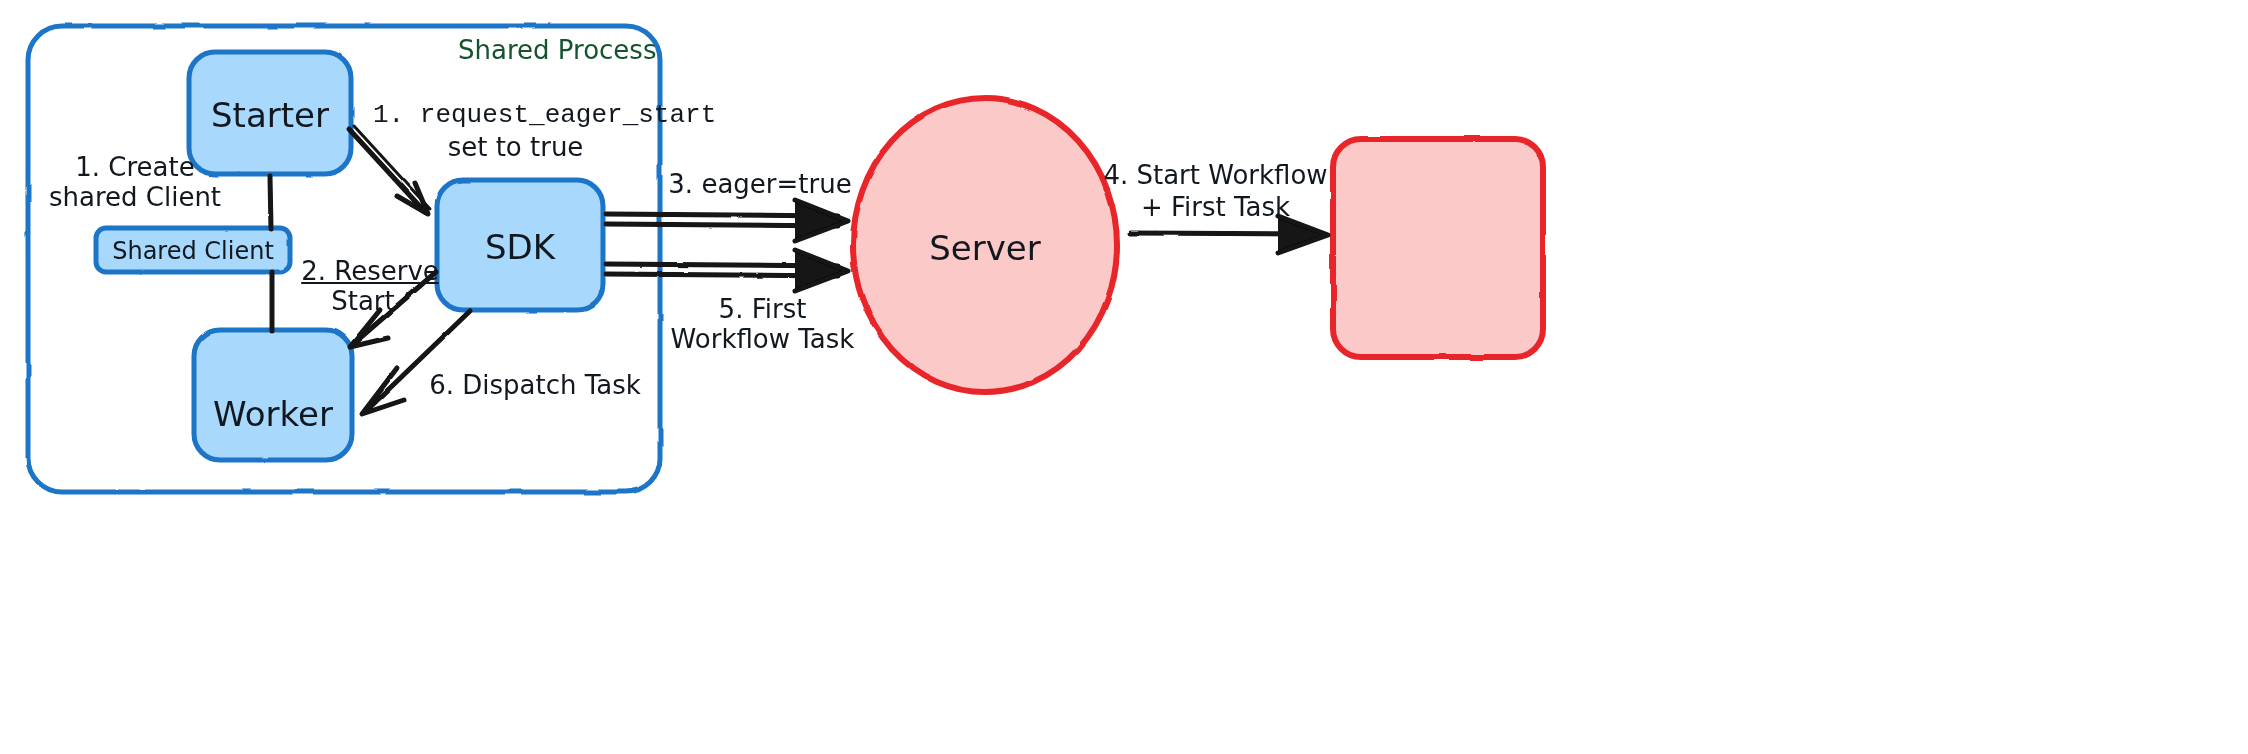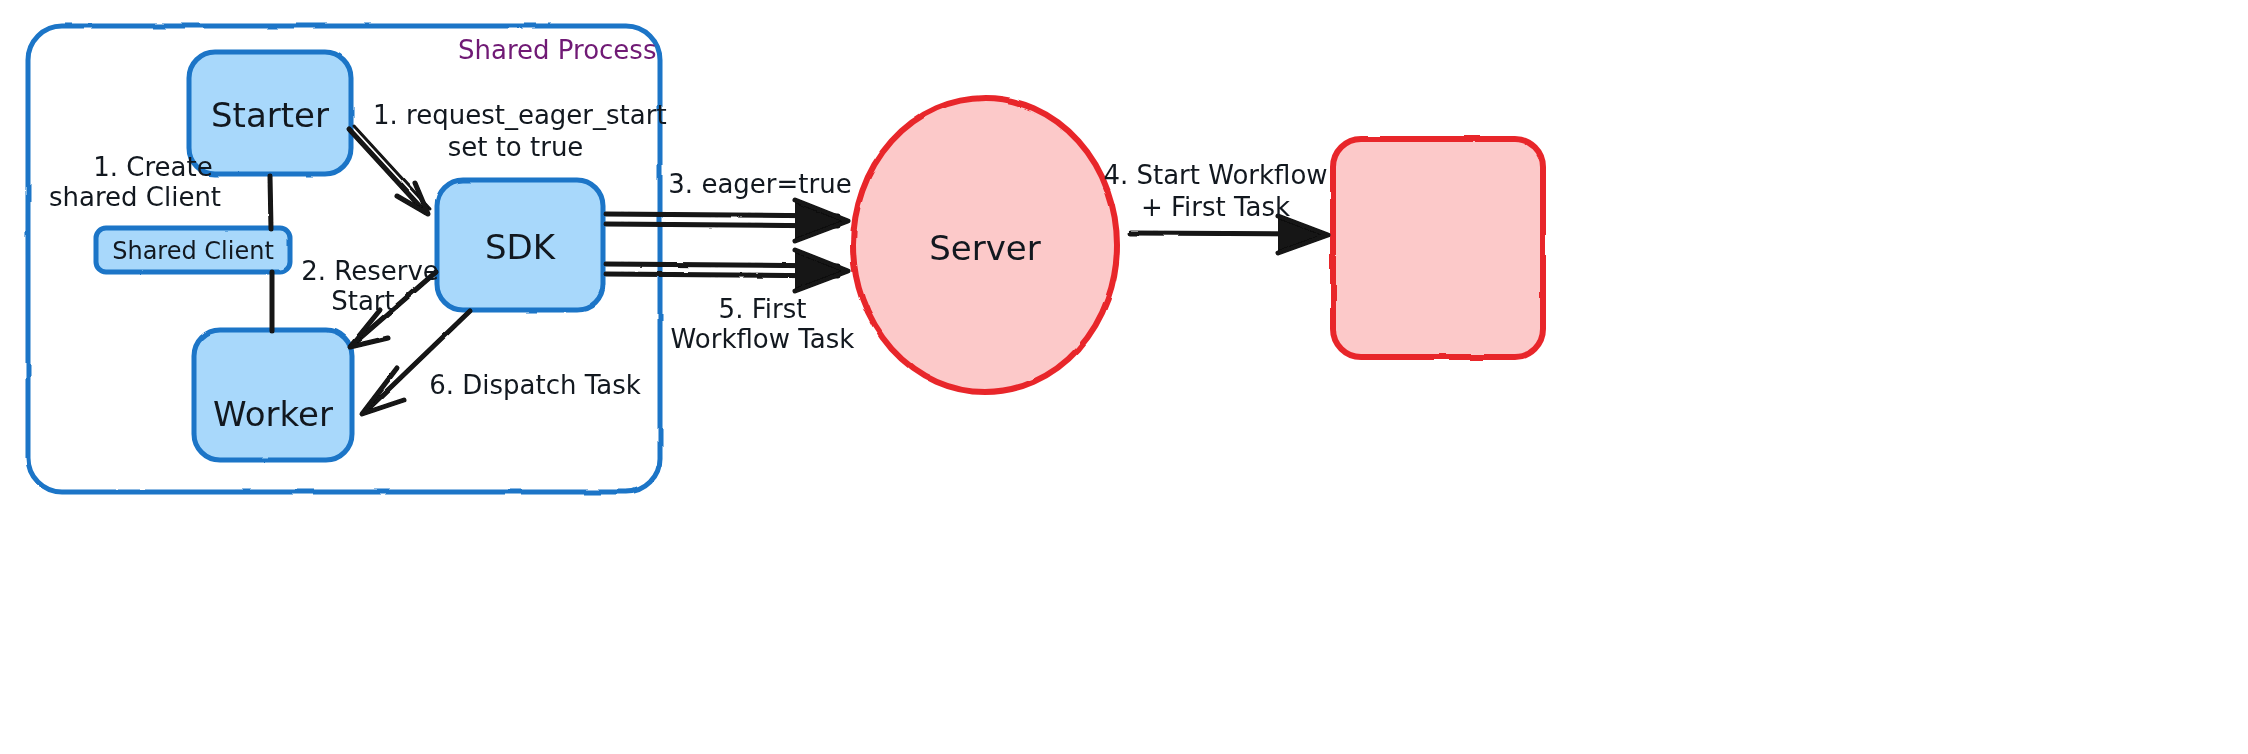--- a/index.html
+++ b/index.html
@@ -35,21 +35,21 @@
   }
   .node-label {
     font-size: 34px;
   }
   .edge-label {
     font-size: 26px;
   }
   .group-title {
     position: absolute;
     font-size: 26px;
-    color: #701a75;
+    color: #14532d;
     font-family: "DejaVu Sans", sans-serif;
     white-space: pre;
   }
   .small-node-label {
     font-size: 24px;
   }
 </style>
 </head>
 <body>
 
@@ -146,27 +146,27 @@
 
   <div class="node-label small-node-label" style="left:96px; top:237px; width:194px;">Shared Client</div>
 
   <div class="node-label" style="left:194px; top:377px; width:158px;margin-top:17px;">Worker</div>
 
   <div class="node-label" style="left:903px; top:228px; width:164px;">Server</div>
 
   <div class="node-label" style="left:437px; top:227px; width:166px;">SDK</div>
 
 
-  <div class="edge-label" style="left:30px; top:152px; width:210px;padding-left:18px;">1. Create</div>
+  <div class="edge-label" style="left:30px; top:152px; width:210px;">1. Create</div>
   <div class="edge-label" style="left:20px; top:182px; width:230px;">shared Client</div>
 
-  <div class="edge-label" style="left:373px; top:100px; width:285px;">1. request_eager_start</div>
+  <div class="edge-label" style="left:373px; top:100px; width:285px;font-family:Liberation Mono, monospace;">1. request_eager_start</div>
   <div class="edge-label" style="left:373px; top:132px; width:285px;">set to true</div>
 
-  <div class="edge-label" style="left:300px; top:256px; width:140px;">2. Reserve</div>
+  <div class="edge-label" style="left:300px; top:256px; width:140px;text-decoration:underline;">2. Reserve</div>
   <div class="edge-label" style="left:308px; top:286px; width:110px;">Start</div>
 
   <div class="edge-label" style="left:660px; top:169px; width:200px;">3. eager=true</div>
 
   <div class="edge-label" style="left:1103px; top:160px; width:225px;">4. Start Workflow</div>
   <div class="edge-label" style="left:1103px; top:192px; width:225px;">+ First Task</div>
 
   <div class="edge-label" style="left:665px; top:294px; width:195px;">5. First</div>
   <div class="edge-label" style="left:650px; top:324px; width:225px;">Workflow Task</div>
 

